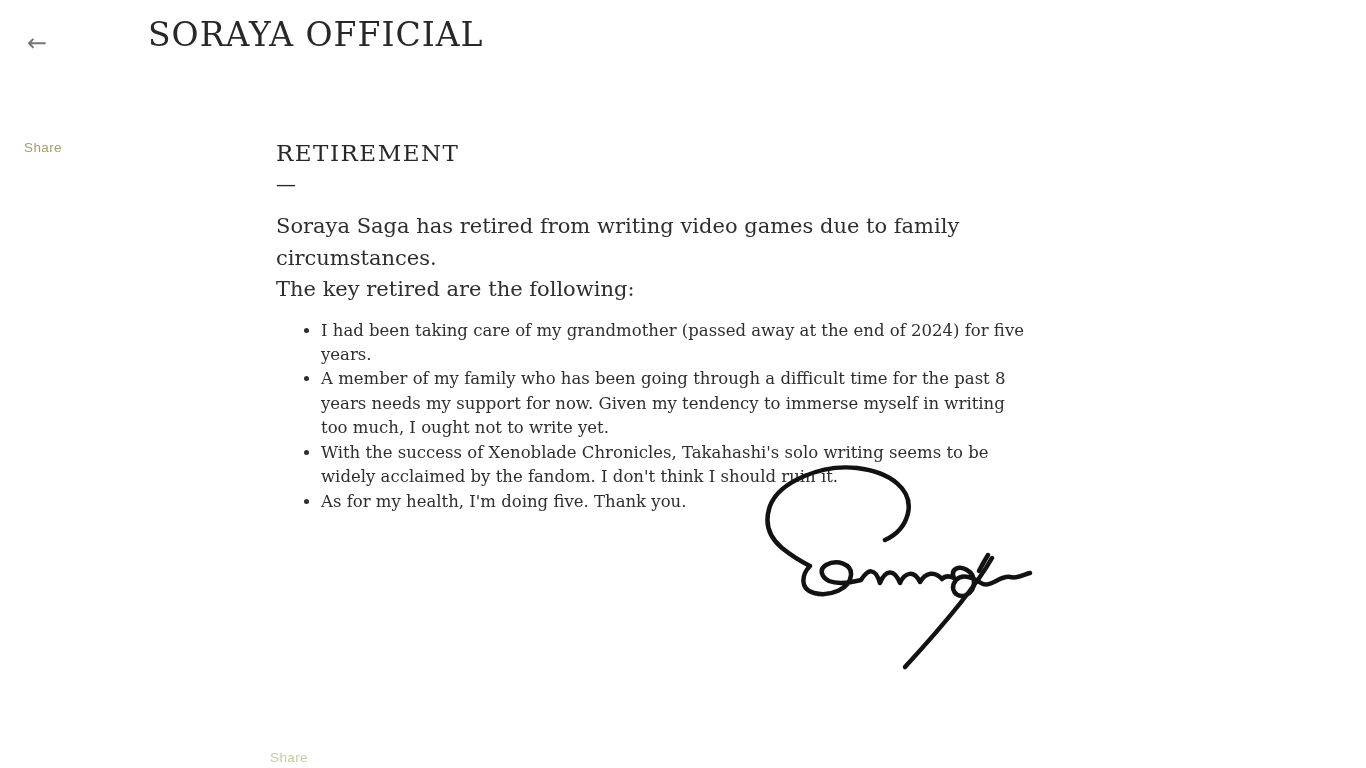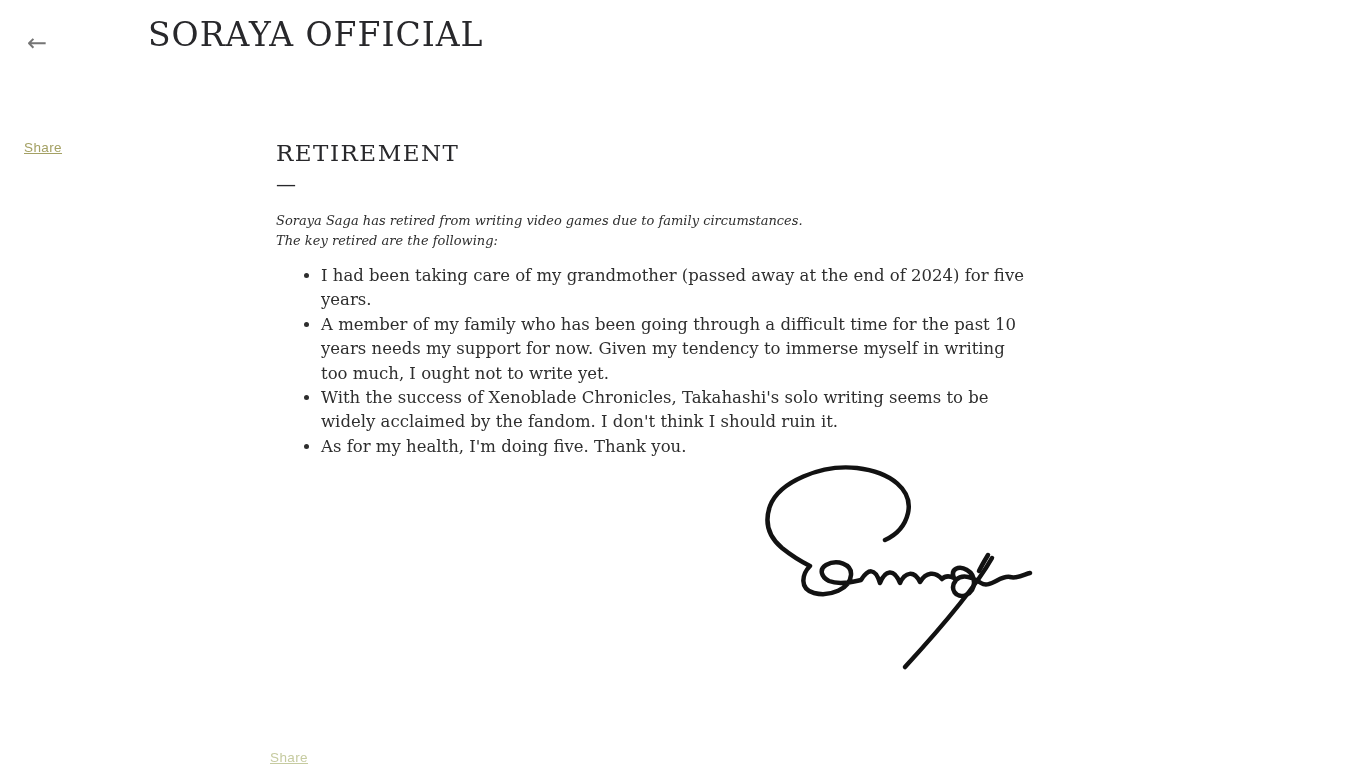--- a/index.html
+++ b/index.html
@@ -30,39 +30,39 @@
     position:absolute;left:104px;top:14px;
     font-family:"DejaVu Serif","Liberation Serif",serif;
     font-size:33px;font-weight:400;letter-spacing:1px;
     color:var(--title_text);line-height:1.3;
     white-space:nowrap;
     margin-left:44px;
   }
   .share-link{
     font-family:"Liberation Sans","DejaVu Sans",sans-serif;
     font-size:13.5px;letter-spacing:.4px;
-    background:none;border:none;cursor:pointer;padding:0;text-decoration:underline;
+    background:none;border:none;cursor:pointer;padding:0;
   }
   .share-top{position:absolute;left:24px;top:140px;color:var(--share_top);}
   .share-bottom{position:absolute;left:270px;top:750px;color:var(--share_bottom);}
   .post{
     position:absolute;left:276px;top:140px;width:760px;
   }
   .post-title{
     font-family:"DejaVu Serif","Liberation Serif",serif;
     font-size:23px;font-weight:400;letter-spacing:1.5px;
     color:var(--title_text);line-height:1.15;
   }
   .post-divider{
     font-size:20px;line-height:1;color:var(--title_text);
     margin-top:8px;
   }
   .post-intro{
     margin-top:17px;
-    font-size:13px;line-height:1.48;color:var(--body_text);font-style:italic;
+    font-size:21px;line-height:1.48;color:var(--body_text);
   }
   .post-bullets{
     margin-top:14px;
     padding-left:45px;
     list-style:disc outside;
     font-size:16.5px;line-height:1.48;color:var(--body_text);
   }
   .post-bullets li{margin:0;}
   .signature{
     position:absolute;left:763px;top:462px;width:272px;height:212px;
@@ -82,21 +82,21 @@
 
 <article class="post">
   <h1 class="post-title">RETIREMENT</h1>
   <div class="post-divider">—</div>
   <p class="post-intro">
     <span>Soraya Saga has retired from writing video games due to family circumstances.</span><br>
     <span>The key retired are the following:</span>
   </p>
   <ul class="post-bullets">
     <li>I had been taking care of my grandmother (passed away at the end of 2024) for five years.</li>
-    <li>A member of my family who has been going through a difficult time for the past 10 years needs my support for now. Given my tendency to immerse myself in writing too much, I ought not to write yet.</li>
+    <li>A member of my family who has been going through a difficult time for the past 8 years needs my support for now. Given my tendency to immerse myself in writing too much, I ought not to write yet.</li>
     <li>With the success of Xenoblade Chronicles, Takahashi's solo writing seems to be widely acclaimed by the fandom. I don't think I should ruin it.</li>
     <li>As for my health, I'm doing five. Thank you.</li>
   </ul>
 </article>
 
 <div class="signature" role="img" aria-label="Soraya Saga handwritten signature">
   <svg viewBox="0 0 272 212" xmlns="http://www.w3.org/2000/svg">
     <g fill="none" stroke="currentColor" stroke-width="4.5" stroke-linecap="round" stroke-linejoin="round">
 
       <path d="M 122,78

